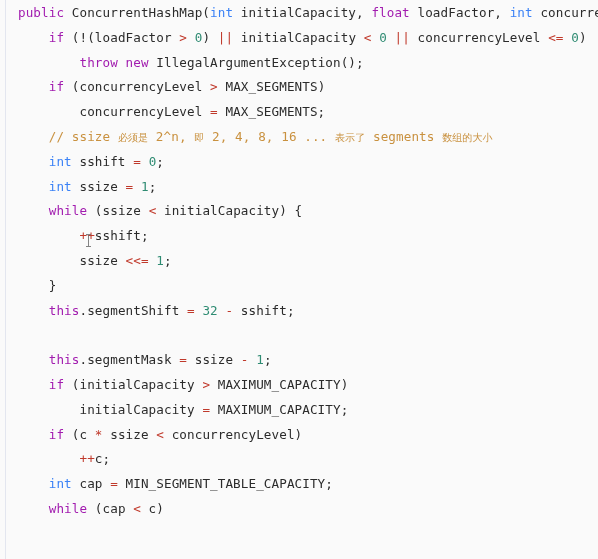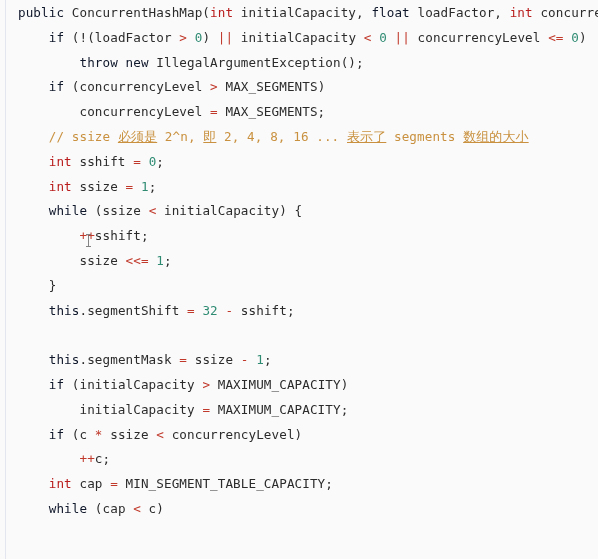--- a/index.html
+++ b/index.html
@@ -47,32 +47,31 @@
     line-height: 24.8px;
     padding-left: 18px;
     font-size: 12.6px;
     letter-spacing: 0.1px;
     white-space: pre;
     color: #2b2b2b;
     font-family: "DejaVu Sans Mono", "Liberation Mono", monospace;
   }
 
   
-  .t-kw       { color: #0f172a; }   
-  .t-type     { color: #b91c1c; }   
+  .t-kw       { color: #a21caf; }   
+  .t-type     { color: #3b82f6; }   
   .t-plain    { color: #2b2b2b; }
   .t-op       { color: #c0392b; }   
   .t-num      { color: #2e8b72; }   
   .t-comment  { color: #c9913f; }   
 
   
   .cjk {
     font-family: "DejaVu Sans", "Liberation Sans", sans-serif;
-    font-size: 13px;
-    text-decoration: underline;
+    font-size: 10px;
   }
 
   
   #text-caret {
     position: absolute;
     left: 88px;
     top: 234px;
     width: 1px;
     height: 13px;
     background: #6f6f6f;

